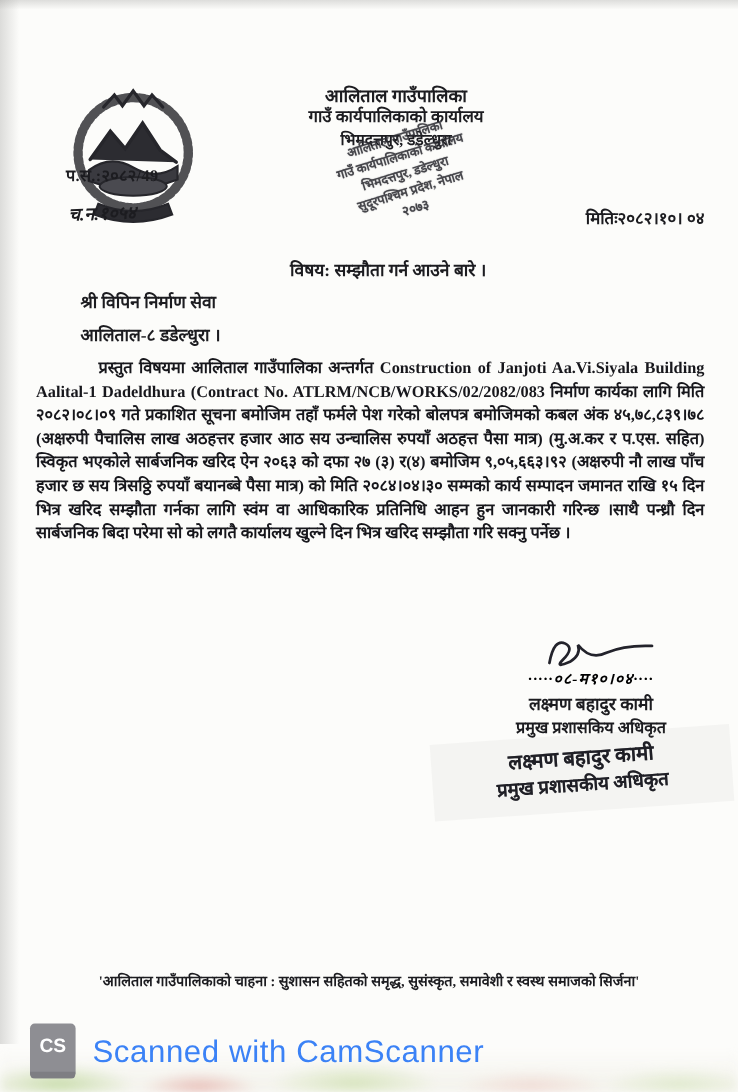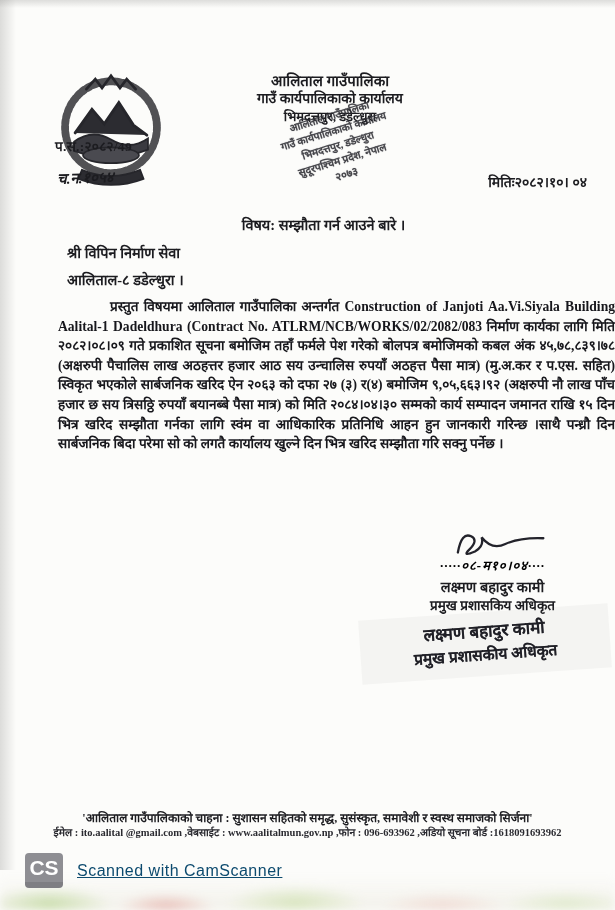--- a/index.html
+++ b/index.html
@@ -45,21 +45,21 @@
   }
   .header-stamp div { font-size:10.5px; }
   .header-stamp .s5 { font-size:11px; }
   .date-line { position:absolute; right:28px; top:172px; font-size:14px; font-weight:bold; }
   .subject { position:absolute; left:16px; top:214px; width:100%; text-align:center; font-size:14.5px; font-weight:bold; }
   .addressee { position:absolute; left:67px; top:240px; font-size:14.5px; font-weight:bold; line-height:27px; }
   .body-paragraph {
     position:absolute; left:30px; top:297px; width:557px;
     font-size:13.6px; line-height:19.6px;
     text-align:justify; text-indent:52px;
-    font-weight:bold; color:#17171c;margin-left:28px;
+    font-weight:bold; color:#17171c;
   }
   
   .signature-block { position:absolute; left:385px; top:524px; width:215px; text-align:center; }
   .sig-squiggle { display:block; margin:0 auto; width:150px; height:38px; }
   .sig-date {
     font-size:13px; font-weight:bold; font-style:italic; color:#000000;
     letter-spacing:1px; margin-top:-6px; white-space:nowrap;
   }
   .sig-name  { font-size:14.5px; font-weight:bold; margin-top:2px; }
   .sig-title { font-size:13.5px; font-weight:bold; }
@@ -73,28 +73,28 @@
   }
   .name-stamp .n { font-size:17px; line-height:24px; }
   .name-stamp .t { font-size:15.5px; line-height:22px; }
   
   .footer { position:absolute; left:12px; top:811px; width:591px; text-align:center; }
   .footer .motto { font-size:12px; font-weight:bold; line-height:15px; }
   .footer .contact { font-size:10.5px; font-weight:bold; line-height:14px; color:#2a2a30; }
   
   .camscanner { position:absolute; left:25px; top:853px; display:flex; align-items:center; gap:14px; z-index:3; }
   .cs-logo {
-    width:38px; height:35px; background:#8e8e93; border-radius:4px;
+    width:38px; height:46px; background:#8e8e93; border-radius:4px;
     color:#ffffff; font-family:"Liberation Sans","DejaVu Sans",sans-serif;
-    font-weight:bold; font-size:21px; display:flex; align-items:center; justify-content:center;
+    font-weight:bold; font-size:16px; display:flex; align-items:center; justify-content:center;
     border-bottom:6px solid #7e7e83;
   }
   .cs-text {
     font-family:"Liberation Sans","DejaVu Sans",sans-serif;
-    font-size:16px; color:#0c4a6e; letter-spacing:.5px;text-decoration:underline;
+    font-size:26px; color:#3b82f6; letter-spacing:.5px;
   }
   .bottom-strip {
     position:absolute; left:0; bottom:0; width:100%; height:34px; z-index:1;
     background:
       radial-gradient(ellipse 90px 26px at 8% 85%, #c8dcaa 0%, rgba(200,220,170,0) 70%),
       radial-gradient(ellipse 70px 22px at 27% 95%, #e6b9b2 0%, rgba(230,185,178,0) 70%),
       radial-gradient(ellipse 100px 26px at 48% 80%, #d7e4bd 0%, rgba(215,228,189,0) 70%),
       radial-gradient(ellipse 90px 24px at 72% 95%, #efd9d2 0%, rgba(239,217,210,0) 70%),
       radial-gradient(ellipse 90px 22px at 92% 85%, #dfe9cc 0%, rgba(223,233,204,0) 70%),
       linear-gradient(180deg, rgba(250,250,248,0), #f2f1ea);
@@ -157,21 +157,20 @@
     <div class="sig-title">प्रमुख प्रशासकिय अधिकृत</div>
   </div>
 
   <div class="name-stamp">
     <div class="n">लक्ष्मण बहादुर कामी</div>
     <div class="t">प्रमुख प्रशासकीय अधिकृत</div>
   </div>
 
   <div class="footer">
     <div class="motto">'आलिताल गाउँपालिकाको चाहना : सुशासन सहितको समृद्ध, सुसंस्कृत, समावेशी र  स्वस्थ समाजको सिर्जना'</div>
-    <div class="contact">ईमेल : ito.aalital @gmail.com ,वेबसाईट : www.aalitalmun.gov.np ,फोन : 096-693962 ,अडियो सूचना बोर्ड :1618091693962</div>
   </div>
 
   <div class="bottom-strip"></div>
 
   <div class="camscanner">
     <div class="cs-logo">CS</div>
     <div class="cs-text">Scanned with CamScanner</div>
   </div>
 
 </div>

